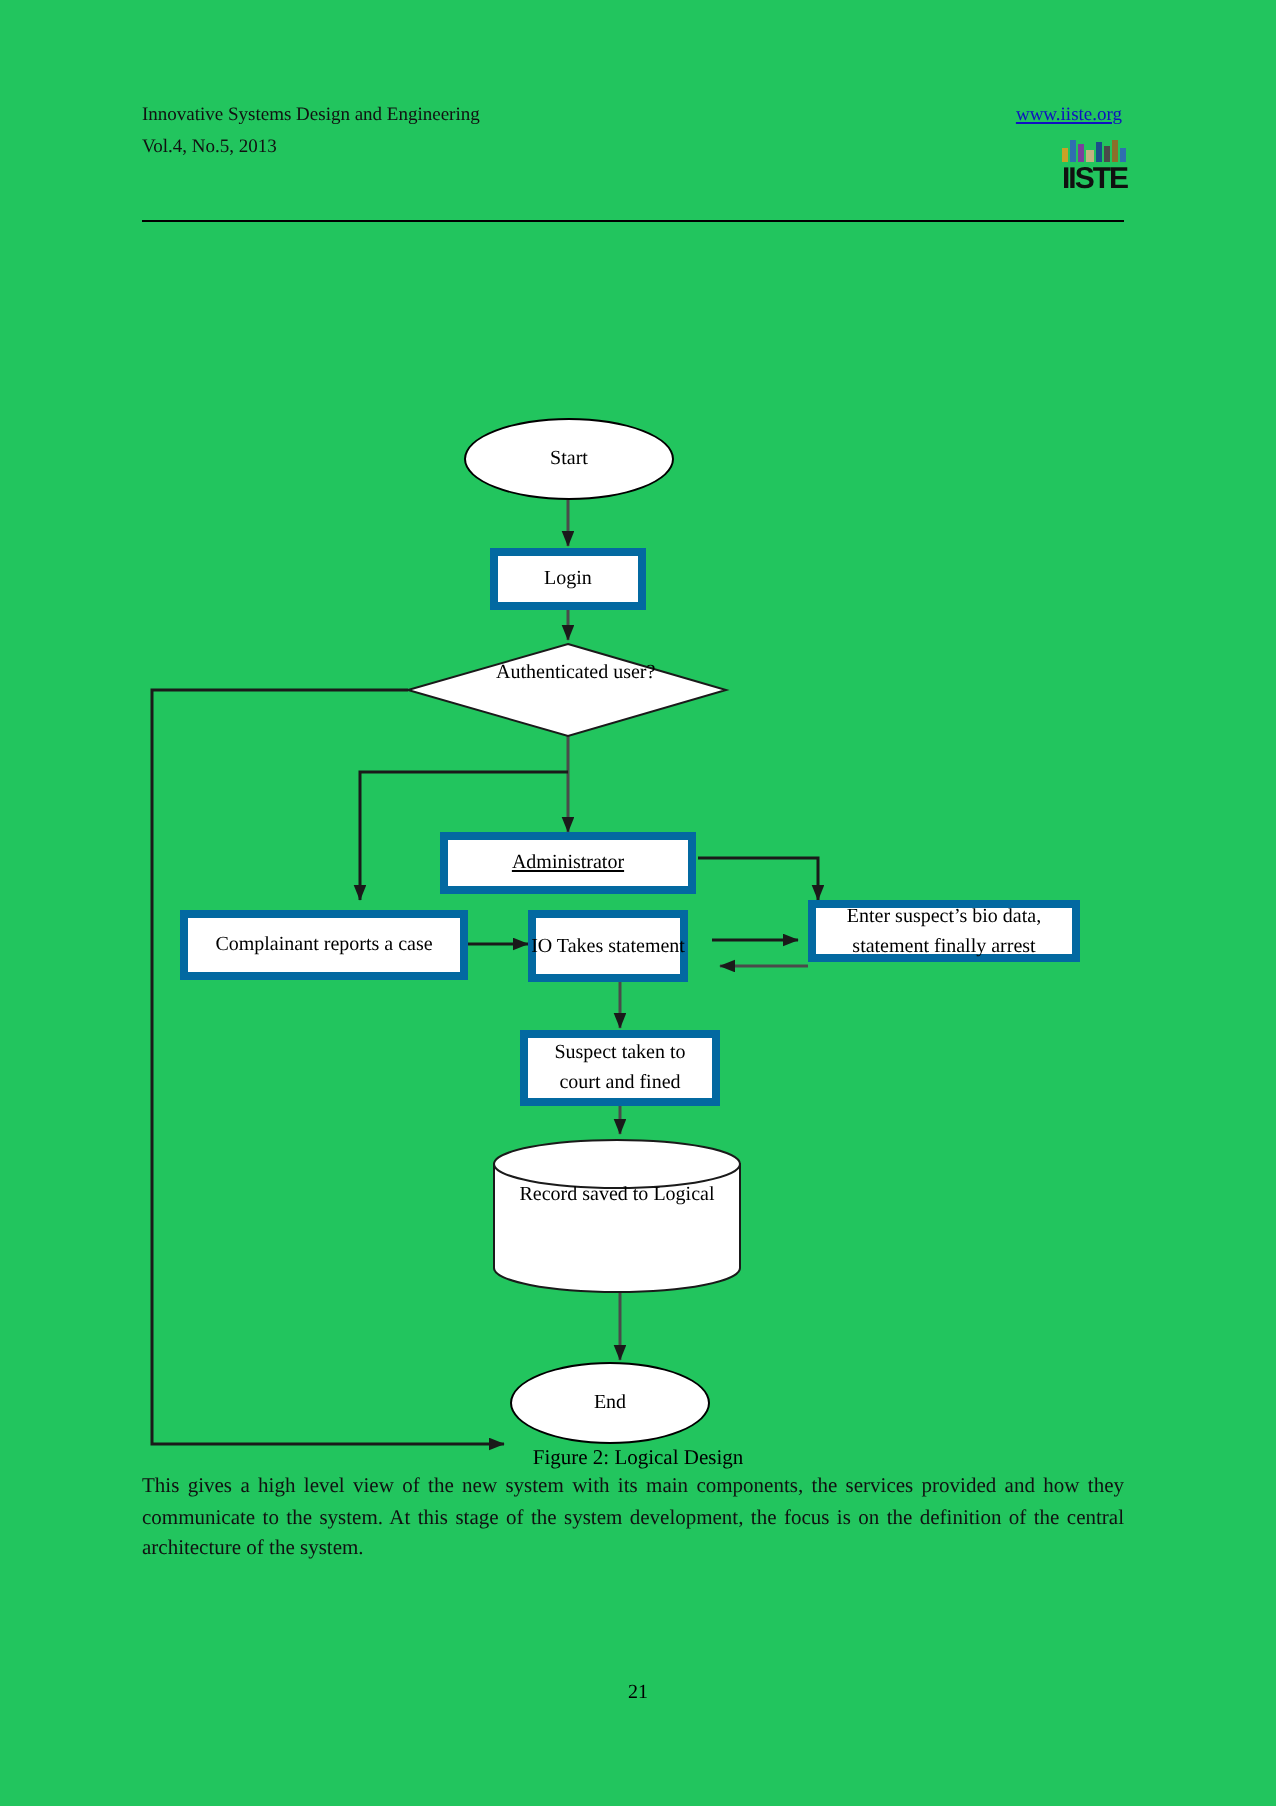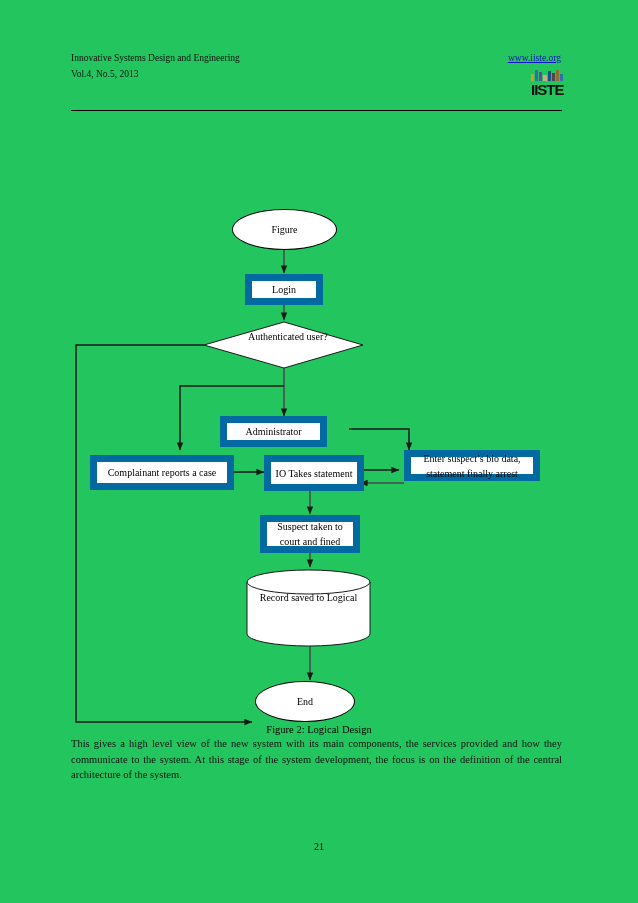--- a/index.html
+++ b/index.html
@@ -91,21 +91,21 @@
     flex-direction: column;
     align-items: center;
     justify-content: center;
     text-align: center;
     font-size: 10px;
     line-height: 15px;
     color: #000;
     background: #ffffff;
   }
   .node.box {
-    border: 7px solid #0369a1;
+    border: 4px solid #0369a1;
   }
   .node.ellipse {
     border: 1px solid #000;
     border-radius: 50%;
   }
   .node .ln { display: block; white-space: nowrap; }
 
   
   #decision-wrap {
     position: absolute;
@@ -234,43 +234,43 @@
 
     <polygon points="284,322 363,345 284,368 204,345" fill="#ffffff" stroke="#1a1a1a" stroke-width="1"></polygon>
 
     <g fill="#ffffff" stroke="#1a1a1a" stroke-width="1">
       <path d="M247,582 L247,634 A61.5,12 0 0 0 370,634 L370,582 Z"></path>
       <ellipse cx="308.5" cy="582" rx="61.5" ry="12"></ellipse>
     </g>
   </svg>
 
   <div class="node ellipse" style="left:232px; top:209px; width:105px; height:41px;">
-    <span class="ln">Figure</span>
+    <span class="ln">Start</span>
   </div>
 
   <div class="node box" style="left:245px; top:274px; width:78px; height:31px;">
     <span class="ln">Login</span>
   </div>
 
   <div id="decision-wrap">
     <div id="decision-label">
       <span class="ln">Authenticated</span>
       <span class="ln">user?</span>
     </div>
   </div>
 
-  <div class="node box" style="left:220px; top:416px; width:107px; height:31px;">
+  <div class="node box" style="left:220px; top:416px; width:128px; height:31px;text-decoration:underline;">
     <span class="ln">Administrator</span>
   </div>
 
   <div class="node box" style="left:90px; top:455px; width:144px; height:35px;">
     <span class="ln">Complainant reports a case</span>
   </div>
 
-  <div class="node box" style="left:264px; top:455px; width:100px; height:36px;">
+  <div class="node box" style="left:264px; top:455px; width:80px; height:36px;">
     <span class="ln">IO Takes statement</span>
   </div>
 
   <div class="node box" style="left:404px; top:450px; width:136px; height:31px;">
     <span class="ln">Enter suspect’s bio data,</span>
     <span class="ln">statement finally arrest</span>
   </div>
 
   <div class="node box" style="left:260px; top:515px; width:100px; height:38px;">
     <span class="ln">Suspect taken to</span>

